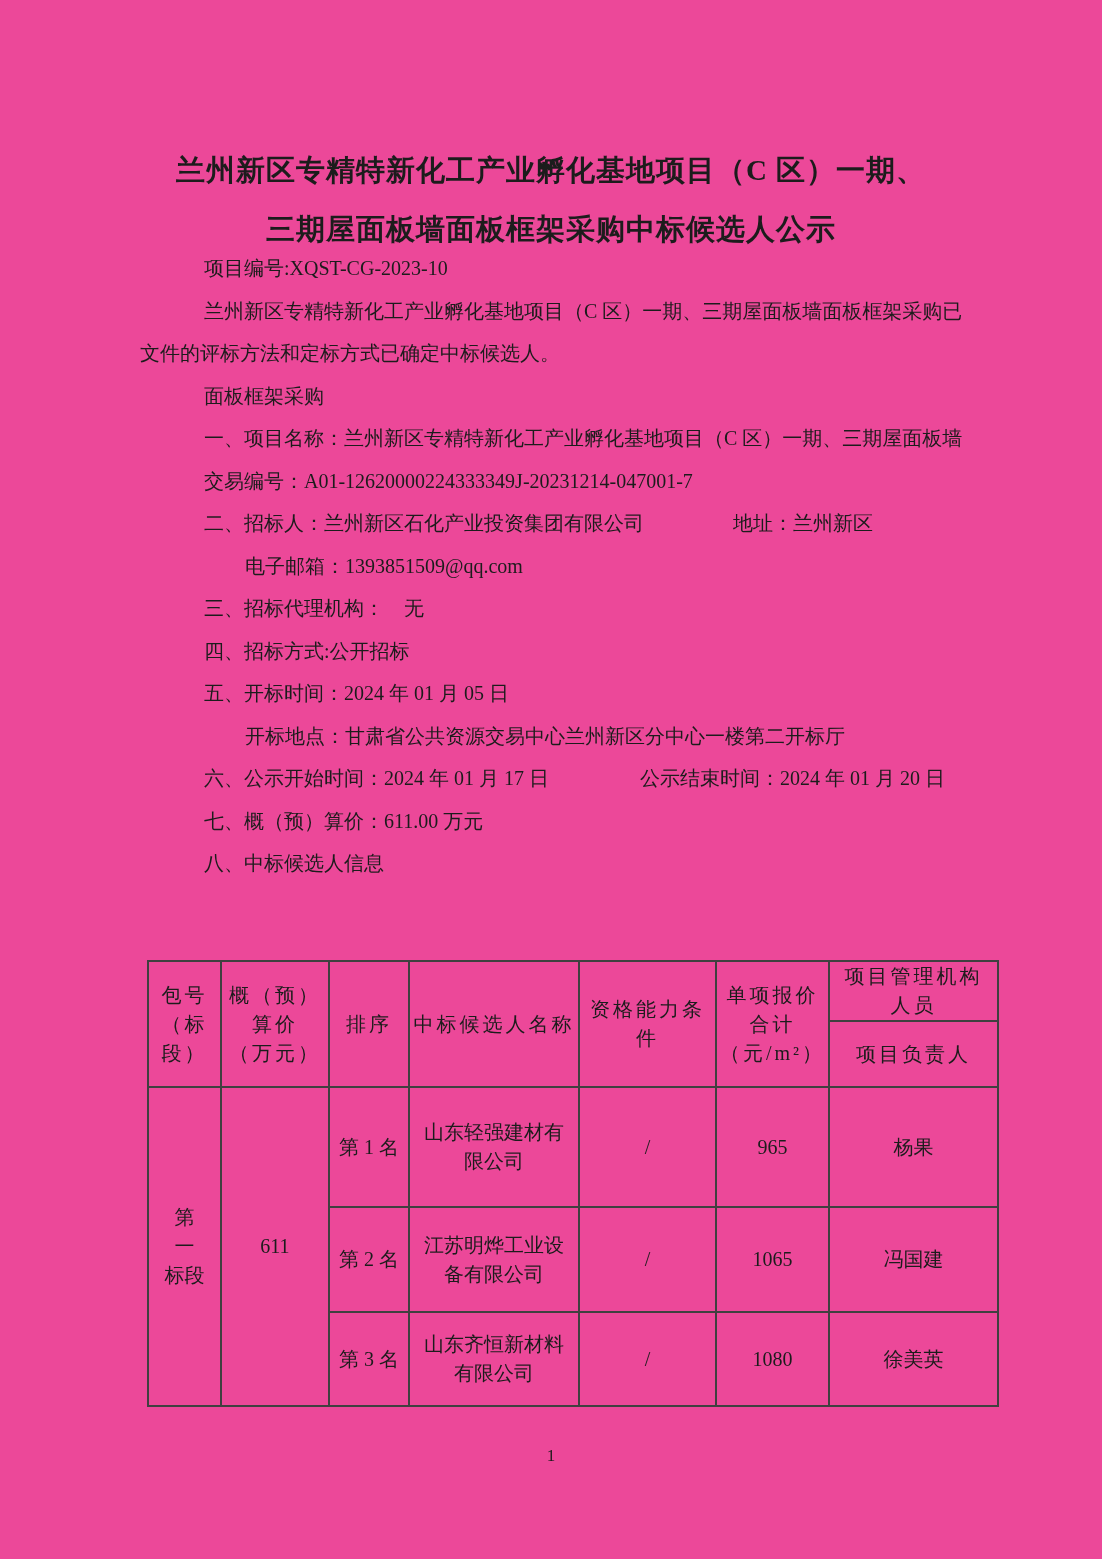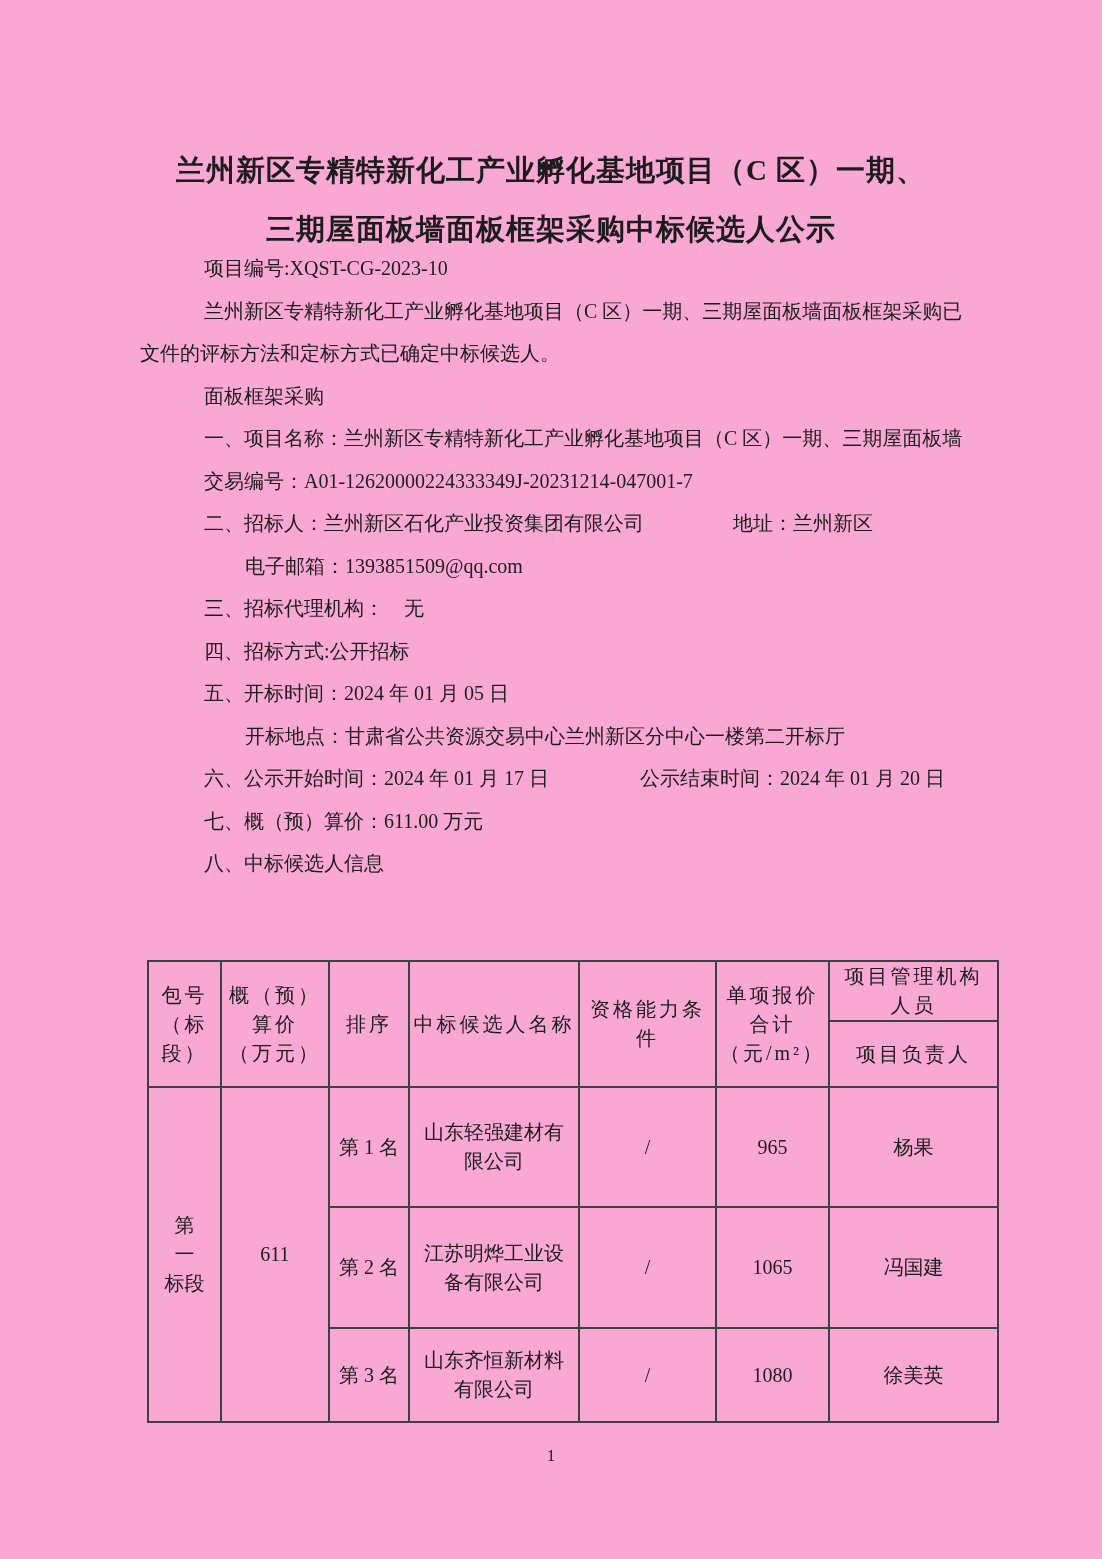--- a/index.html
+++ b/index.html
@@ -1,19 +1,19 @@
 <!DOCTYPE html>
 <html><head>
 <meta charset="utf-8">
 <style>
   html,body{margin:0;padding:0;background:#ffffff;}
   .page{
     position:relative;
     width:1102px;height:1559px;
-    background:#f9a8d4;
+    background:#ec4899;
     font-family:"Liberation Serif","DejaVu Serif",serif;
     color:#1c1c1c;
     overflow:hidden;
   }
   
   .title{
     position:absolute;top:141px;left:0;width:1102px;
     text-align:center;font-size:29px;font-weight:bold;
     line-height:59px;letter-spacing:1px;
   }
@@ -114,21 +114,21 @@
 一
 标段</td>
       <td rowspan="3">611</td>
       <td>第 1 名</td>
       <td>山东轻强建材有
 限公司</td>
       <td>/</td>
       <td>965</td>
       <td>杨果</td>
     </tr>
-    <tr style="height:121px">
+    <tr style="height:105px">
       <td>第 2 名</td>
       <td>江苏明烨工业设
 备有限公司</td>
       <td>/</td>
       <td>1065</td>
       <td>冯国建</td>
     </tr>
     <tr style="height:94px">
       <td>第 3 名</td>
       <td>山东齐恒新材料

